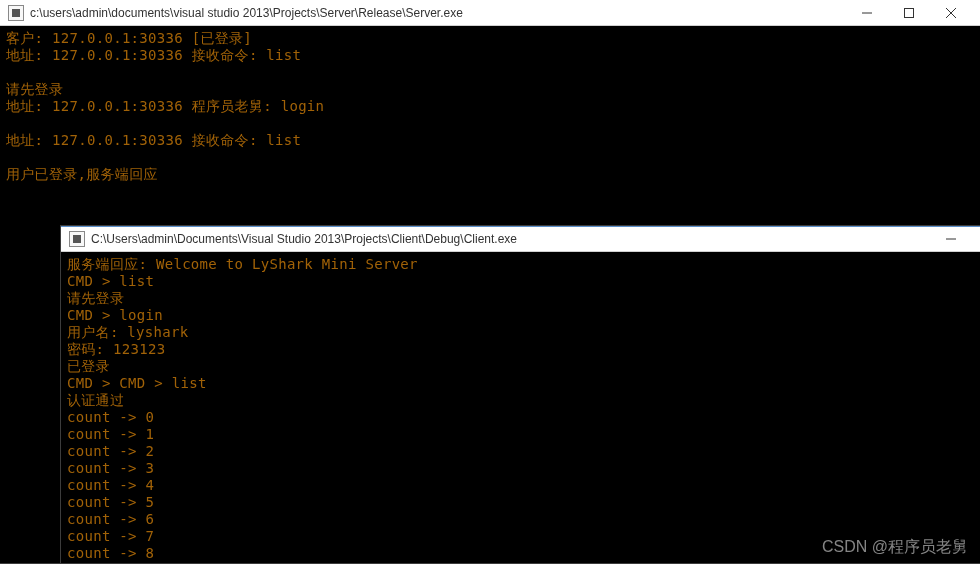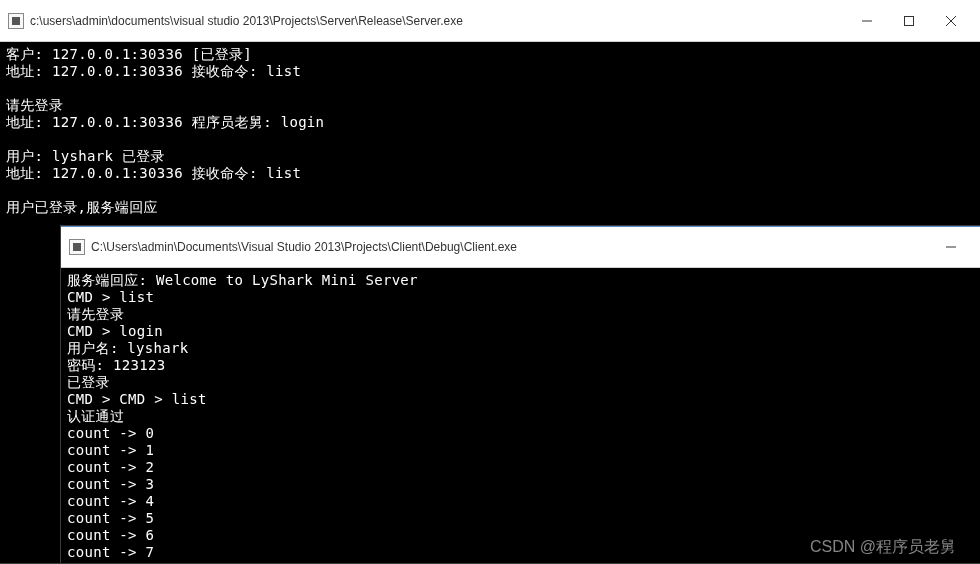--- a/index.html
+++ b/index.html
@@ -4,51 +4,51 @@
   <style>
     * { margin: 0; padding: 0; box-sizing: border-box; }
     body {
       width: 980px; height: 564px;
       background: #000;
       font-family: "Microsoft YaHei", "SimSun", sans-serif;
       overflow: hidden; position: relative;
     }
     .window { position: absolute; background: #000; border: 1px solid #3c3c3c; }
     .titlebar {
-      height: 42px; background: #fff; display: flex; align-items: center;
+      height: 26px; background: #fff; display: flex; align-items: center;
       padding: 0 8px; border-bottom: 1px solid #d0d0d0;
     }
     .app-icon {
       width: 16px; height: 16px; margin-right: 6px;
       display: inline-flex; align-items: center; justify-content: center;
       border: 1px solid #888; background: #f8f8f8;
     }
     .app-icon-inner { width: 8px; height: 8px; background: #555; }
     .title-text {
       flex: 1; font-size: 12px; color: #333;
       font-family: "Segoe UI", Tahoma, sans-serif;
       white-space: nowrap; overflow: hidden; text-overflow: ellipsis;
     }
     .win-buttons { display: flex; }
     .win-btn {
       width: 42px; height: 29px; display: flex; align-items: center;
       justify-content: center; color: #333;
     }
     .win-btn svg { width: 10px; height: 10px; }
     .console {
-      padding: 4px 6px; color: #ffffff;
+      padding: 4px 6px; color: #a16207;
       font-family: "NSimSun", "SimSun", Consolas, monospace;
       font-size: 14px; line-height: 17px; letter-spacing: 0.3px;
       white-space: pre;
     }
     #server-window { left: 0; top: 0; width: 980px; height: 564px; border-top: none; border-left: none; border-right: none; }
     #client-window { left: 60px; top: 225px; width: 920px; height: 338px; border-right: none; border-bottom: none; }
     #client-window .titlebar { border-top: 1px solid #5a8ec9; }
     .watermark {
-      position: absolute; right: 24px; bottom: 6px;
+      position: absolute; right: 12px; bottom: 6px;
       color: rgba(220,220,220,0.6); font-size: 16px;
       font-family: "Microsoft YaHei", sans-serif;
     }
   </style>
 </head>
 <body>
 
 <div class="window" id="server-window">
   <div class="titlebar">
     <span class="app-icon">
@@ -67,21 +67,21 @@
           </svg>
       </div>
       <div class="win-btn">
         <svg viewBox="0 0 10 10">
             <line x1="0" y1="0" x2="10" y2="10" stroke="#333" stroke-width="1"></line>
             <line x1="10" y1="0" x2="0" y2="10" stroke="#333" stroke-width="1"></line>
           </svg>
       </div>
     </div>
   </div>
-  <div class="console" id="server-console"><div>客户: 127.0.0.1:30336 [已登录]</div><div>地址: 127.0.0.1:30336 接收命令: list</div><div>&nbsp;</div><div>请先登录</div><div>地址: 127.0.0.1:30336 程序员老舅: login</div><div>&nbsp;</div><div>用户: lyshark 已登录</div><div>地址: 127.0.0.1:30336 接收命令: list</div><div>&nbsp;</div><div>用户已登录,服务端回应</div></div>
+  <div class="console" id="server-console"><div>客户: 127.0.0.1:30336 [已登录]</div><div>地址: 127.0.0.1:30336 接收命令: list</div><div>&nbsp;</div><div>请先登录</div><div>地址: 127.0.0.1:30336 程序员老舅: login</div><div>&nbsp;</div><div>地址: 127.0.0.1:30336 接收命令: list</div><div>&nbsp;</div><div>用户已登录,服务端回应</div></div>
 </div>
 
 <div class="window" id="client-window">
   <div class="titlebar">
     <span class="app-icon">
         <span class="app-icon-inner"></span>
       </span>
     <span class="title-text">C:\Users\admin\Documents\Visual Studio 2013\Projects\Client\Debug\Client.exe</span>
     <div class="win-buttons">
       <div class="win-btn">

